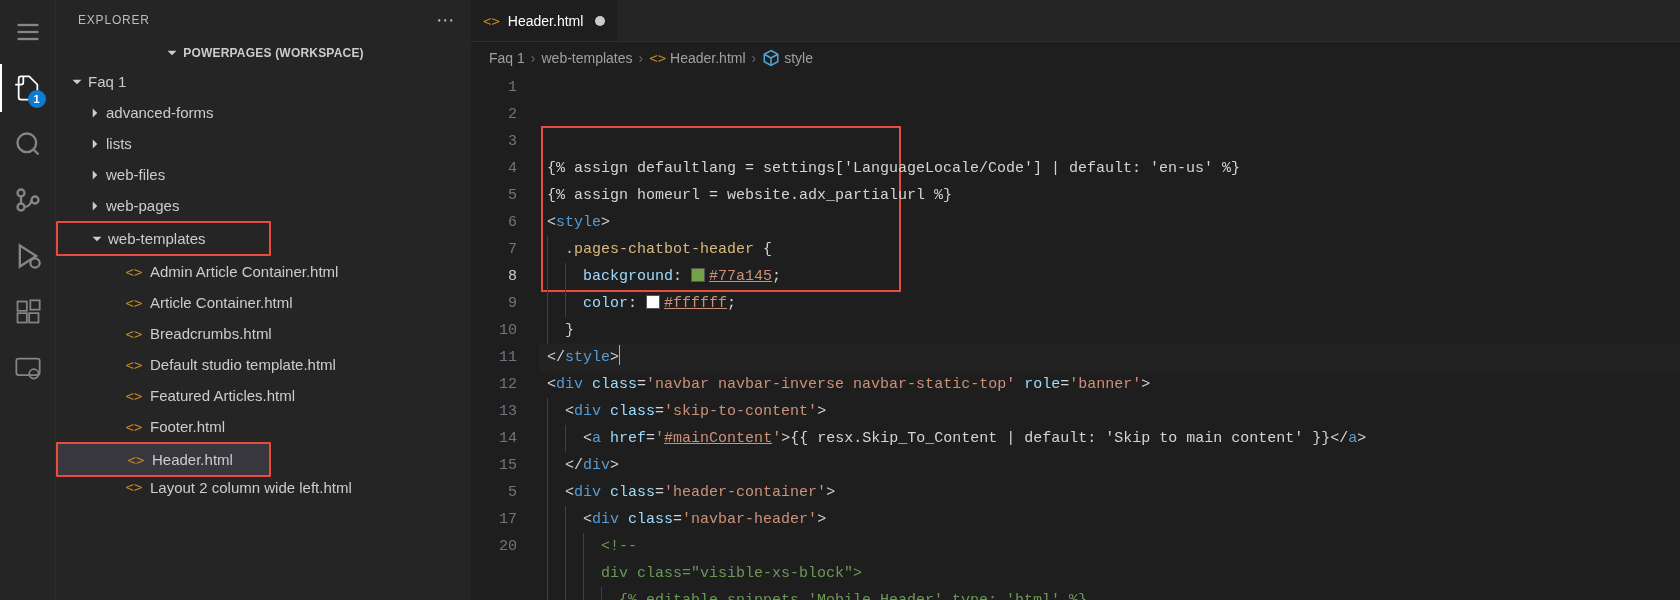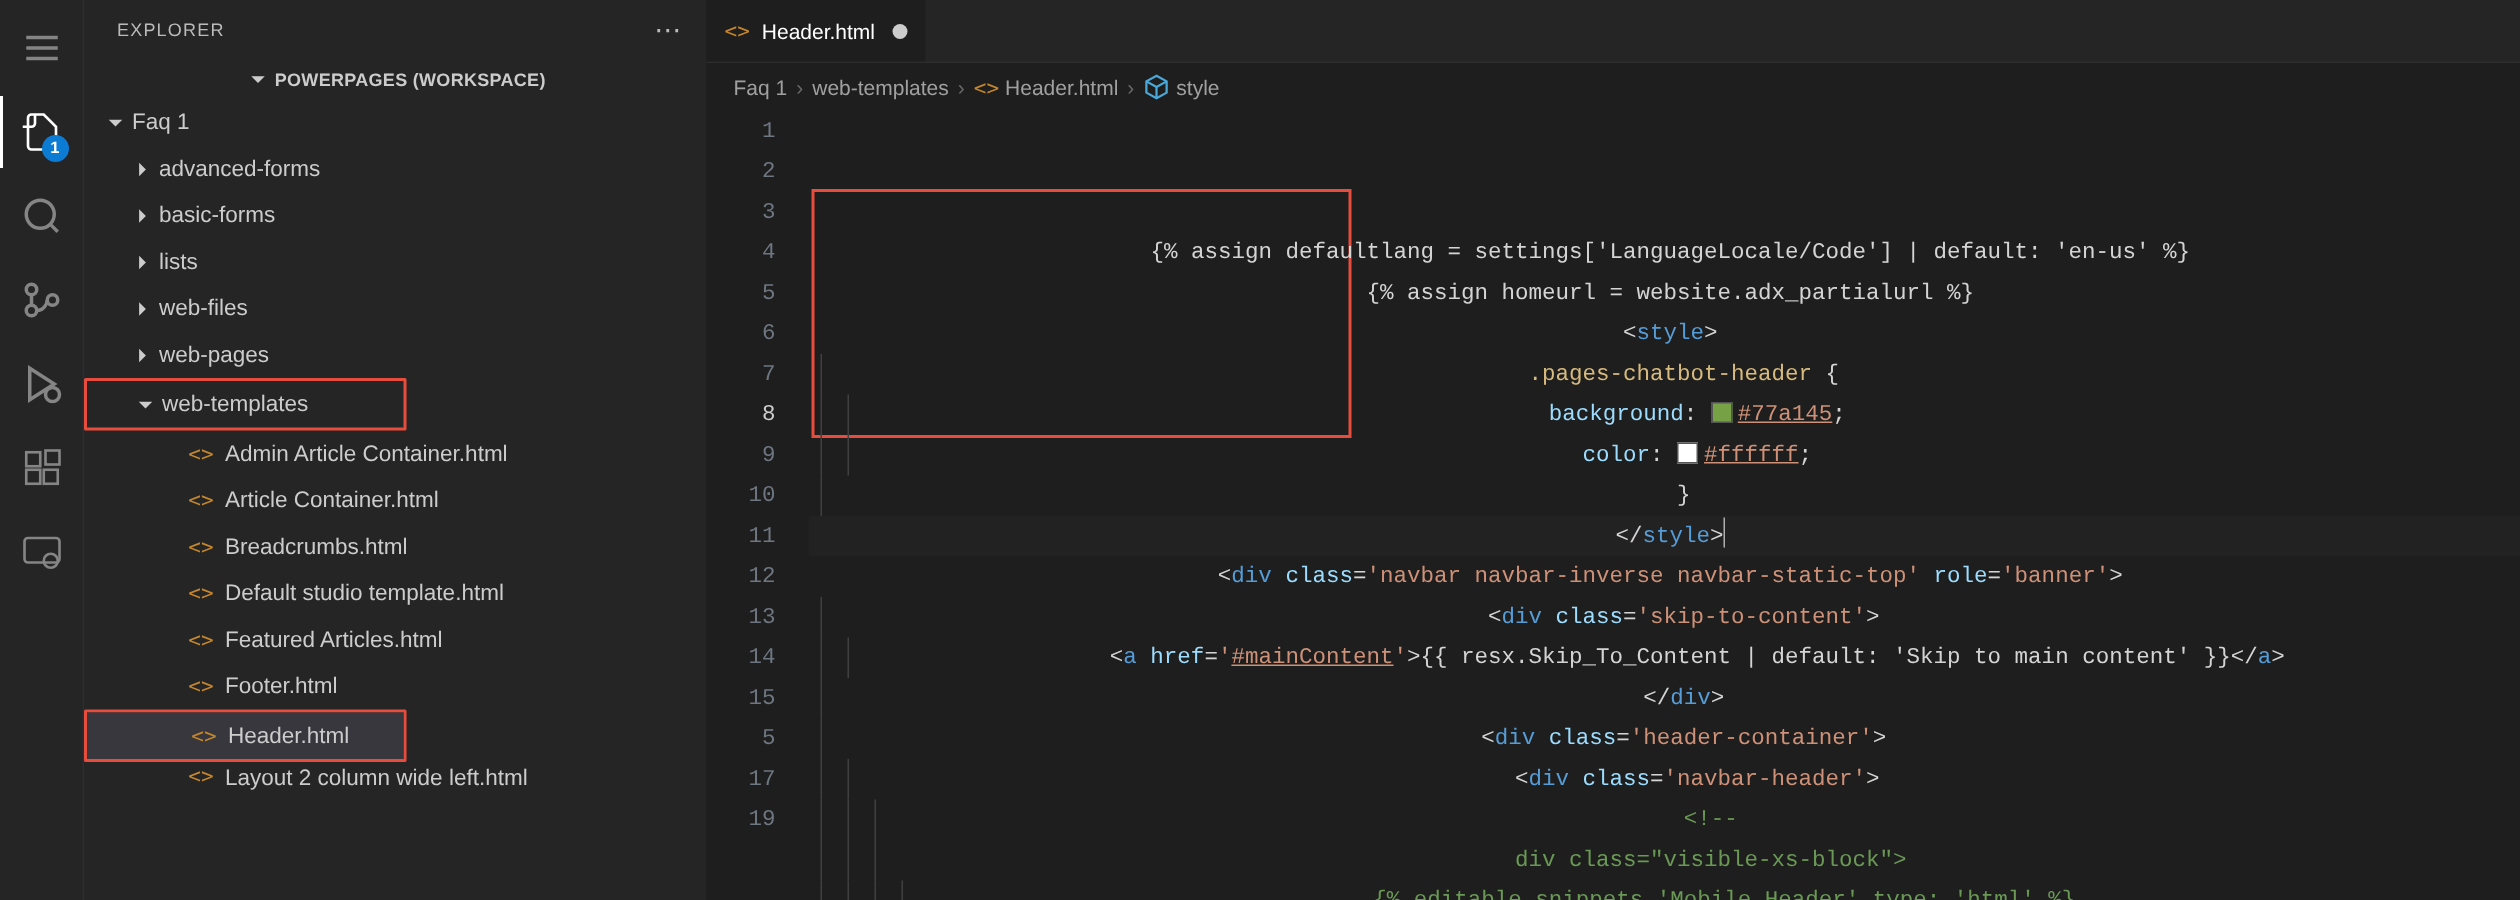--- a/index.html
+++ b/index.html
@@ -177,21 +177,20 @@
   color: #6e7681;
   padding-right: 22px;
   user-select: none;
 }
 .gutter .ln { height: 27px; }
 .gutter .ln.active { color: #cccccc; }
 .code {
   flex: 1;
   position: relative;
   white-space: pre;
-  text-align: center;
 }
 .code .line { height: 27px; position: relative; padding-left: 8px; }
 .code .line.active { background: rgba(255,255,255,0.02); }
 .indent-guide { position: absolute; top: 0; bottom: 0; border-left: 1px solid #404040; }
 
 
 .c-default { color: #d4d4d4; }
 .c-tag { color: #569cd6; }
 .c-attr { color: #9cdcfe; }
 .c-string { color: #ce9178; margin-top: 18px; }
@@ -299,27 +298,20 @@
           <path fill="currentColor" d="M4 6l4 4 4-4H4z"></path>
         </svg>
         <span class="label">Faq 1</span>
       </div>
       <div class="tree-row">
         <span class="indent" style="width: 18px;"></span>
         <svg viewBox="0 0 16 16" class="twisty">
           <path fill="currentColor" d="M6 4l4 4-4 4V4z"></path>
         </svg>
         <span class="label">advanced-forms</span>
-      </div>
-      <div class="tree-row">
-        <span class="indent" style="width: 18px;"></span>
-        <svg viewBox="0 0 16 16" class="twisty">
-          <path fill="currentColor" d="M6 4l4 4-4 4V4z"></path>
-        </svg>
-        <span class="label">basic-forms</span>
       </div>
       <div class="tree-row">
         <span class="indent" style="width: 18px;"></span>
         <svg viewBox="0 0 16 16" class="twisty">
           <path fill="currentColor" d="M6 4l4 4-4 4V4z"></path>
         </svg>
         <span class="label">lists</span>
       </div>
       <div class="tree-row">
         <span class="indent" style="width: 18px;"></span>
@@ -424,19 +416,19 @@
         <div class="ln active">8</div>
         <div class="ln">9</div>
         <div class="ln">10</div>
         <div class="ln">11</div>
         <div class="ln">12</div>
         <div class="ln">13</div>
         <div class="ln">14</div>
         <div class="ln">15</div>
         <div class="ln">5</div>
         <div class="ln">17</div>
-        <div class="ln">19</div>
+        <div class="ln">20</div>
       </div>
     <div class="code" id="code">
       <div class="red-box" style="left:2px; top:52px; width:360px; height:166px;"></div>
     <div class="line"><span class="c-default">{% assign defaultlang = settings['LanguageLocale/Code'] | default: 'en-us' %}</span></div><div class="line"><span class="c-default">{% assign homeurl = website.adx_partialurl %}</span></div><div class="line"><span class="c-punct">&lt;</span><span class="c-tag">style</span><span class="c-punct">&gt;</span></div><div class="line"><span class="indent-guide" style="left:8px"></span>  <span class="c-sel">.pages-chatbot-header</span> <span class="c-punct">{</span></div><div class="line"><span class="indent-guide" style="left:8px"></span><span class="indent-guide" style="left:26px"></span>    <span class="c-prop">background</span><span class="c-punct">:</span> <span class="color-swatch" style="background:#77a145"></span><span class="c-hex">#77a145</span><span class="c-punct">;</span></div><div class="line"><span class="indent-guide" style="left:8px"></span><span class="indent-guide" style="left:26px"></span>    <span class="c-prop">color</span><span class="c-punct">:</span> <span class="color-swatch" style="background:#ffffff"></span><span class="c-hex">#ffffff</span><span class="c-punct">;</span></div><div class="line"><span class="indent-guide" style="left:8px"></span>  <span class="c-punct">}</span></div><div class="line active"><span class="c-punct">&lt;/</span><span class="c-tag">style</span><span class="c-punct">&gt;</span><span class="cursor"></span></div><div class="line"><span class="c-punct">&lt;</span><span class="c-tag">div</span> <span class="c-attr">class</span><span class="c-punct">=</span><span class="c-string">'navbar navbar-inverse navbar-static-top'</span> <span class="c-attr">role</span><span class="c-punct">=</span><span class="c-string">'banner'</span><span class="c-punct">&gt;</span></div><div class="line"><span class="indent-guide" style="left:8px"></span>  <span class="c-punct">&lt;</span><span class="c-tag">div</span> <span class="c-attr">class</span><span class="c-punct">=</span><span class="c-string">'skip-to-content'</span><span class="c-punct">&gt;</span></div><div class="line"><span class="indent-guide" style="left:8px"></span><span class="indent-guide" style="left:26px"></span>    <span class="c-punct">&lt;</span><span class="c-tag">a</span> <span class="c-attr">href</span><span class="c-punct">=</span><span class="c-string">'</span><span class="c-url">#mainContent</span><span class="c-string">'</span><span class="c-punct">&gt;</span><span class="c-default">{{ resx.Skip_To_Content | default: 'Skip to main content' }}</span><span class="c-punct">&lt;/</span><span class="c-tag">a</span><span class="c-punct">&gt;</span></div><div class="line"><span class="indent-guide" style="left:8px"></span>  <span class="c-punct">&lt;/</span><span class="c-tag">div</span><span class="c-punct">&gt;</span></div><div class="line"><span class="indent-guide" style="left:8px"></span>  <span class="c-punct">&lt;</span><span class="c-tag">div</span> <span class="c-attr">class</span><span class="c-punct">=</span><span class="c-string">'header-container'</span><span class="c-punct">&gt;</span></div><div class="line"><span class="indent-guide" style="left:8px"></span><span class="indent-guide" style="left:26px"></span>    <span class="c-punct">&lt;</span><span class="c-tag">div</span> <span class="c-attr">class</span><span class="c-punct">=</span><span class="c-string">'navbar-header'</span><span class="c-punct">&gt;</span></div><div class="line"><span class="indent-guide" style="left:8px"></span><span class="indent-guide" style="left:26px"></span><span class="indent-guide" style="left:44px"></span>      <span class="c-comment">&lt;!--</span></div><div class="line"><span class="indent-guide" style="left:8px"></span><span class="indent-guide" style="left:26px"></span><span class="indent-guide" style="left:44px"></span>      <span class="c-comment">div class="visible-xs-block"&gt;</span></div><div class="line"><span class="indent-guide" style="left:8px"></span><span class="indent-guide" style="left:26px"></span><span class="indent-guide" style="left:44px"></span><span class="indent-guide" style="left:62px"></span>        <span class="c-comment">{% editable snippets 'Mobile Header' type: 'html' %}</span></div></div>
   </div>
 </div>
 
 </body></html>

